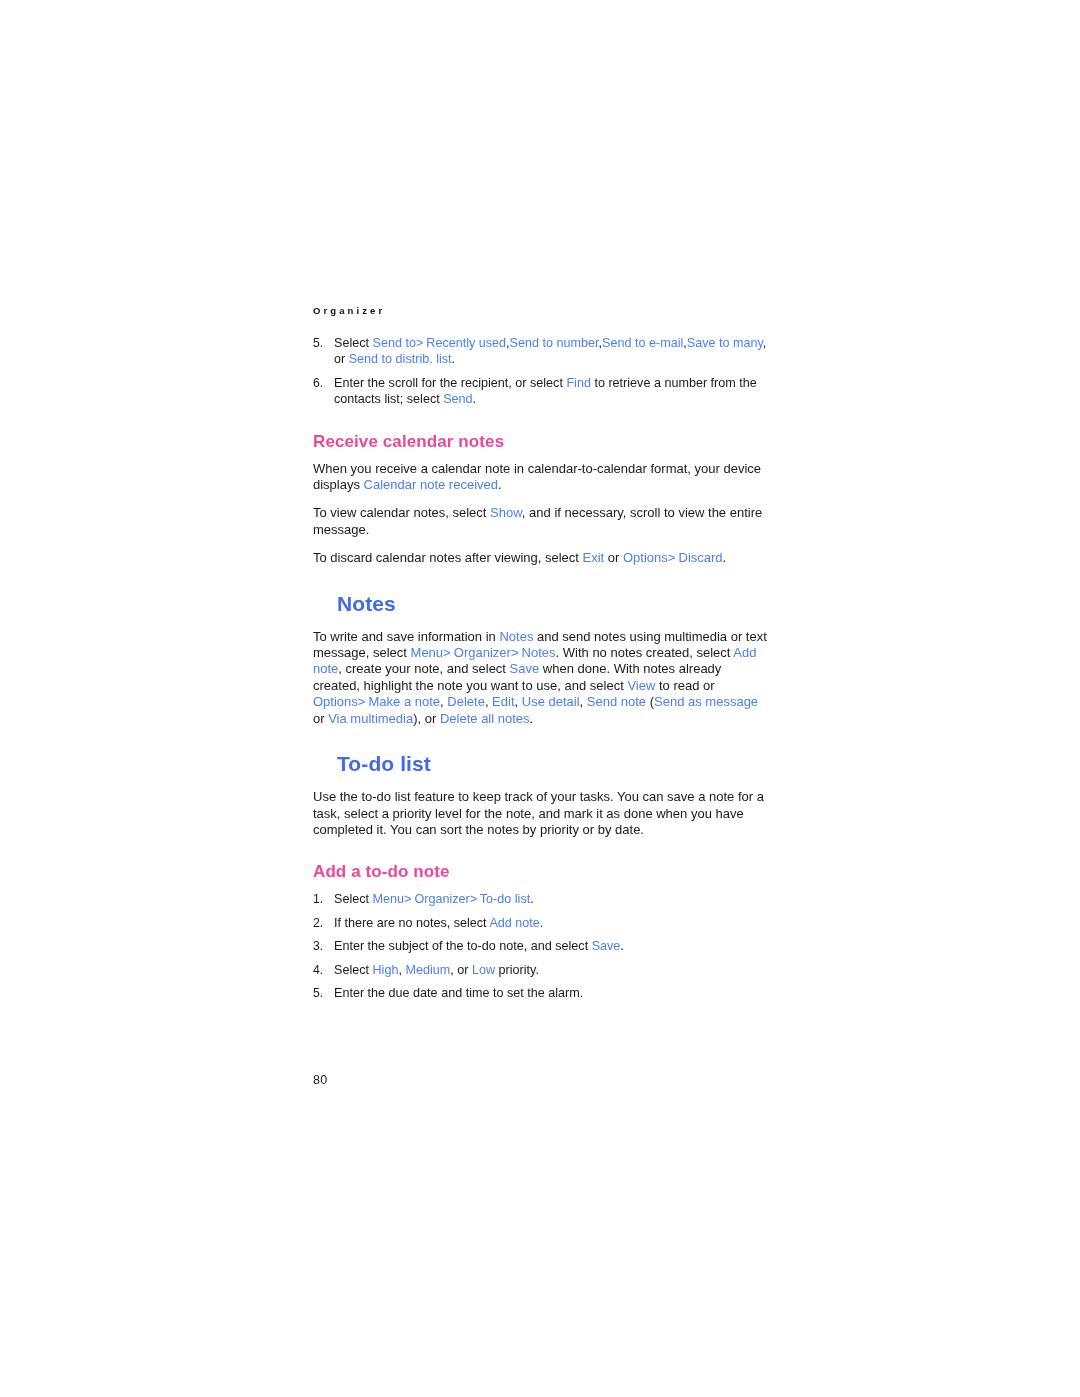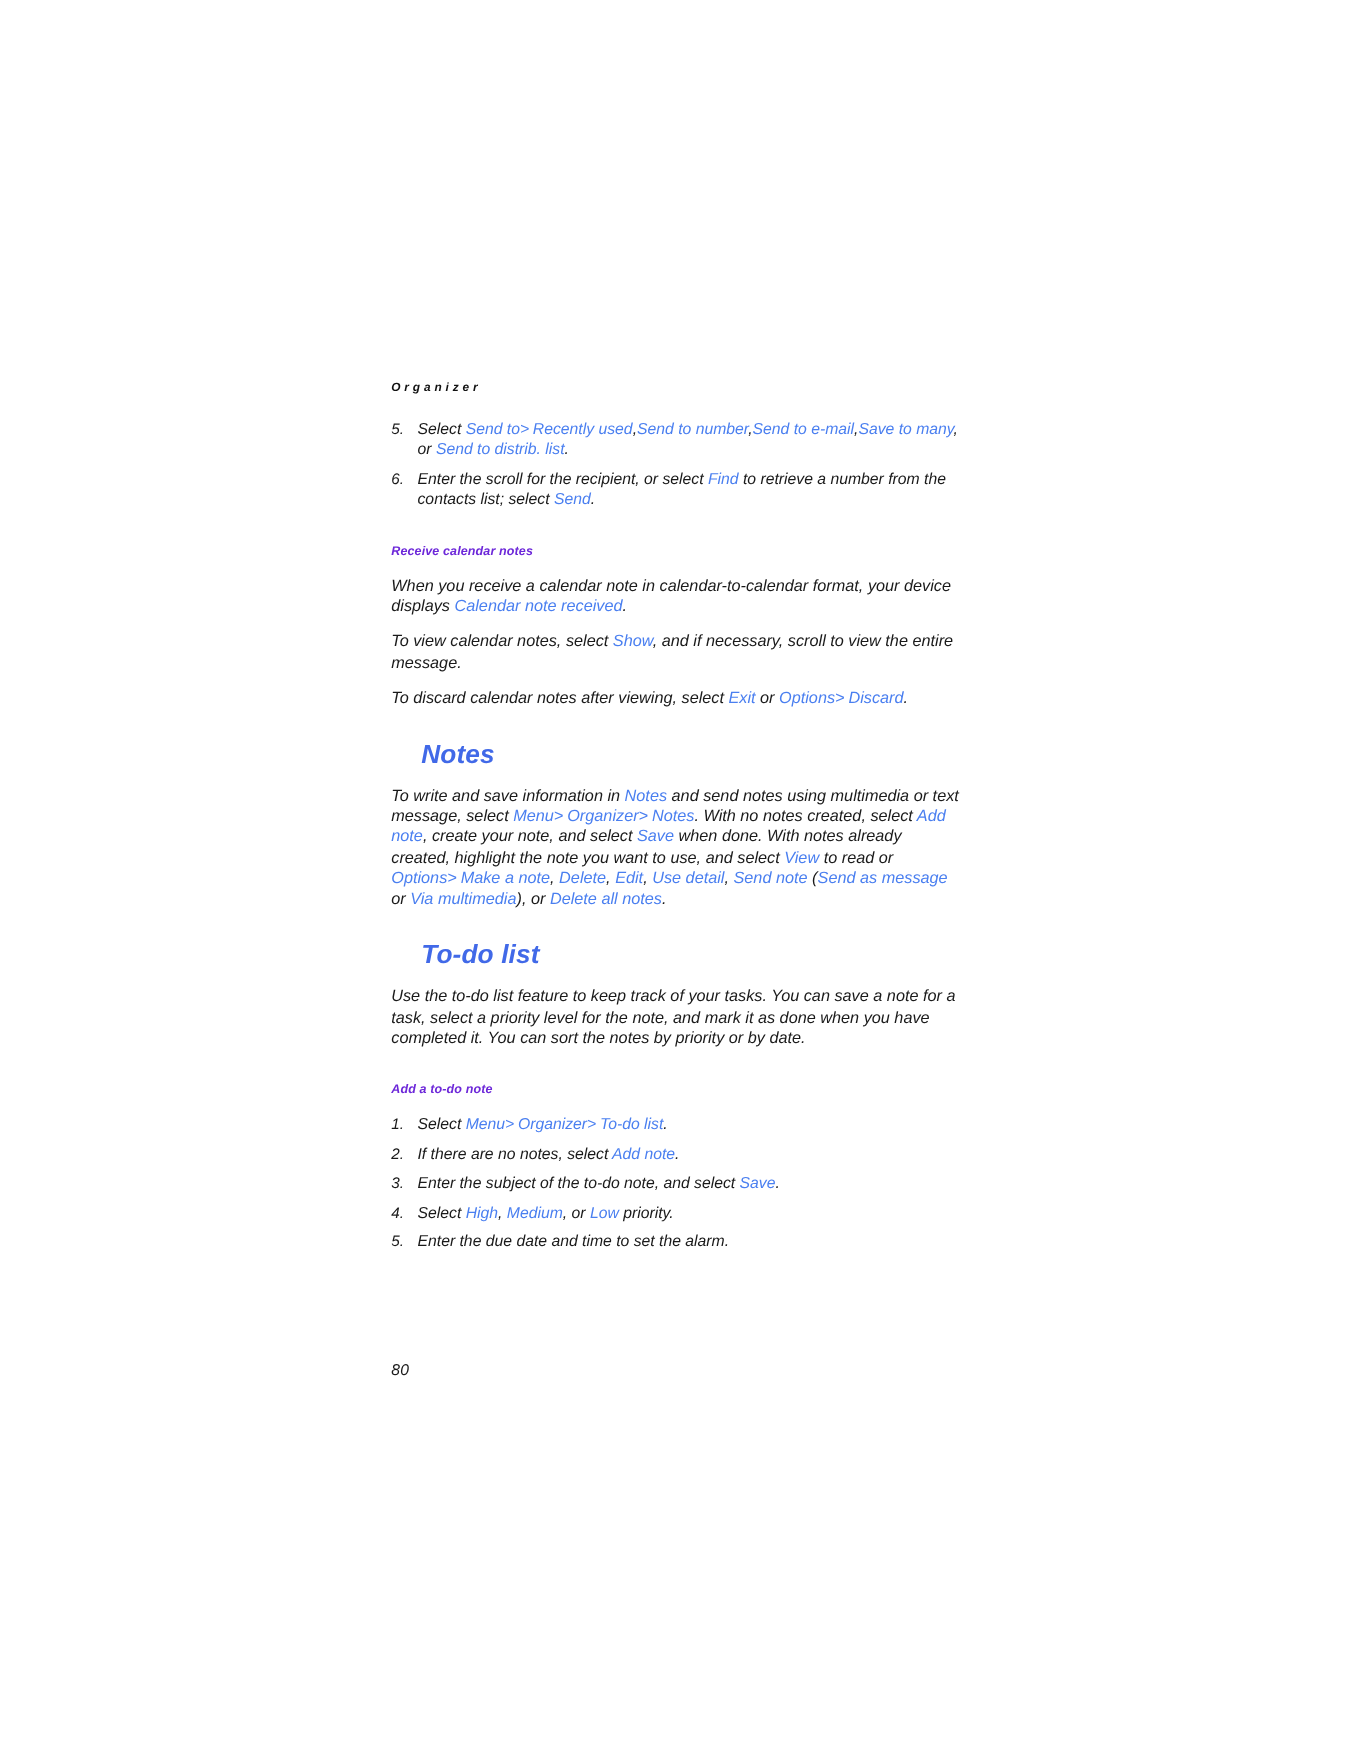--- a/index.html
+++ b/index.html
@@ -16,21 +16,20 @@
     -webkit-font-smoothing: antialiased;
   }
 
   .page {
     position: absolute;
     left: 0; top: 0;
     width: 1080px;
     height: 1397px;
     background: #fff;
     overflow: hidden;
-    font-style: italic;
   }
 
   .content {
     position: absolute;
     left: 313px;
     top: 305px;
     width: 455px;
   }
 
   
@@ -68,22 +67,22 @@
   
   h2.h-blue {
     color: #4169e8;
     font-size: 21px;
     font-weight: 700;
     margin: 24px 0 12px 24px;
     line-height: 26px;
     letter-spacing: 0.1px;
   }
   h3.h-sub {
-    color: #6d28d9;
-    font-size: 10px;
+    color: #ec4899;
+    font-size: 17px;
     font-weight: 700;
     margin: 24px 0 10px 0;
     line-height: 19px;
     letter-spacing: 0.1px;
   }
 
   p.body {
     font-size: 13px;
     line-height: 16.4px;
     margin: 0 0 12px 0;
@@ -93,21 +92,20 @@
   .ui { color: #4a7ff0; margin-top: 31px; }
   .ui-sep { color: #4a7ff0; letter-spacing: -0.5px; }
 
   .pagenum {
     position: absolute;
     left: 313px;
     top: 1073px;
     font-size: 12.5px;
     color: #1a1a1a;
     letter-spacing: 0.2px;
-    margin-top: 16px;
   }
 </style>
 </head>
 <body>
 
 <div class="page">
 
   <div class="content">
 
     <div class="running-header">Organizer</div>

